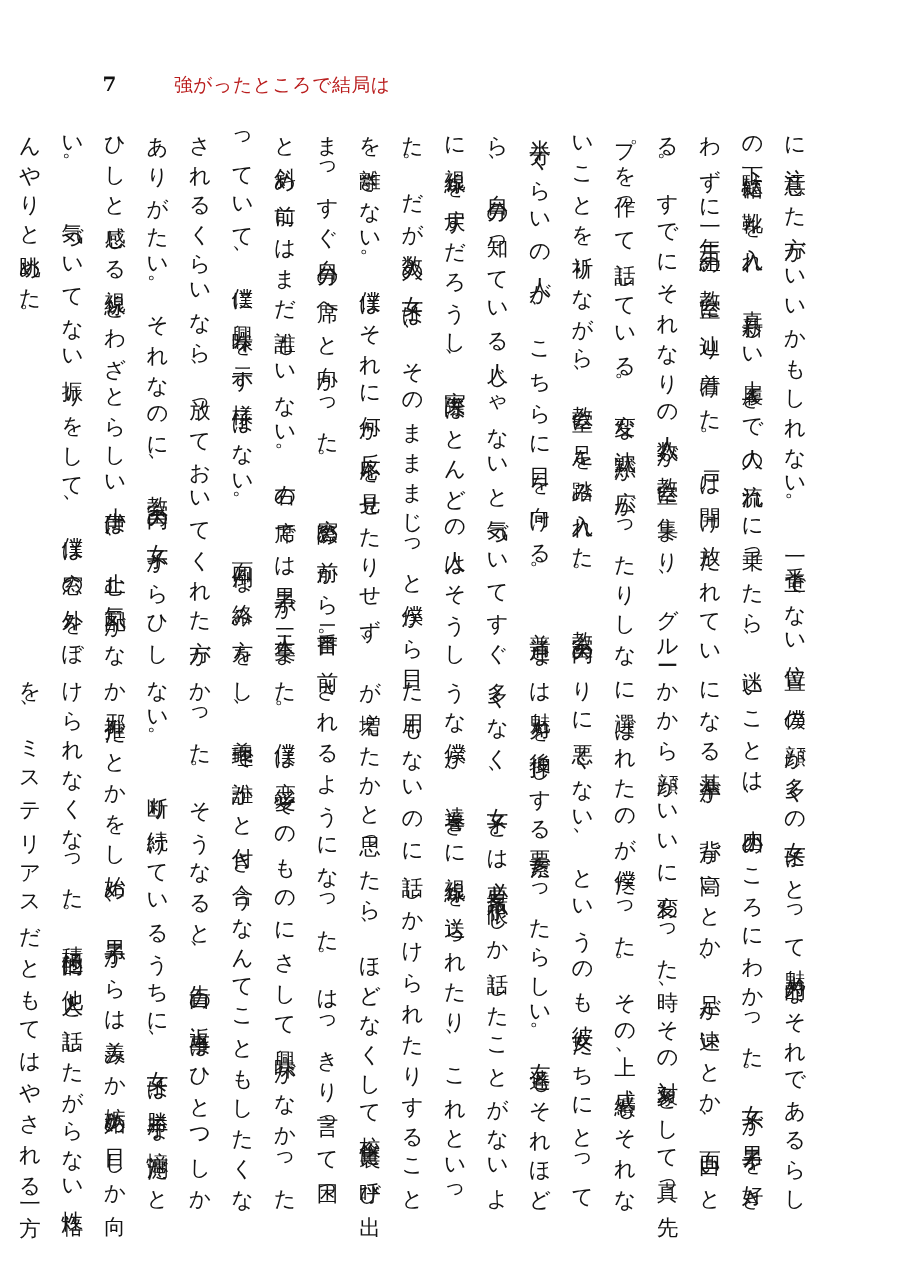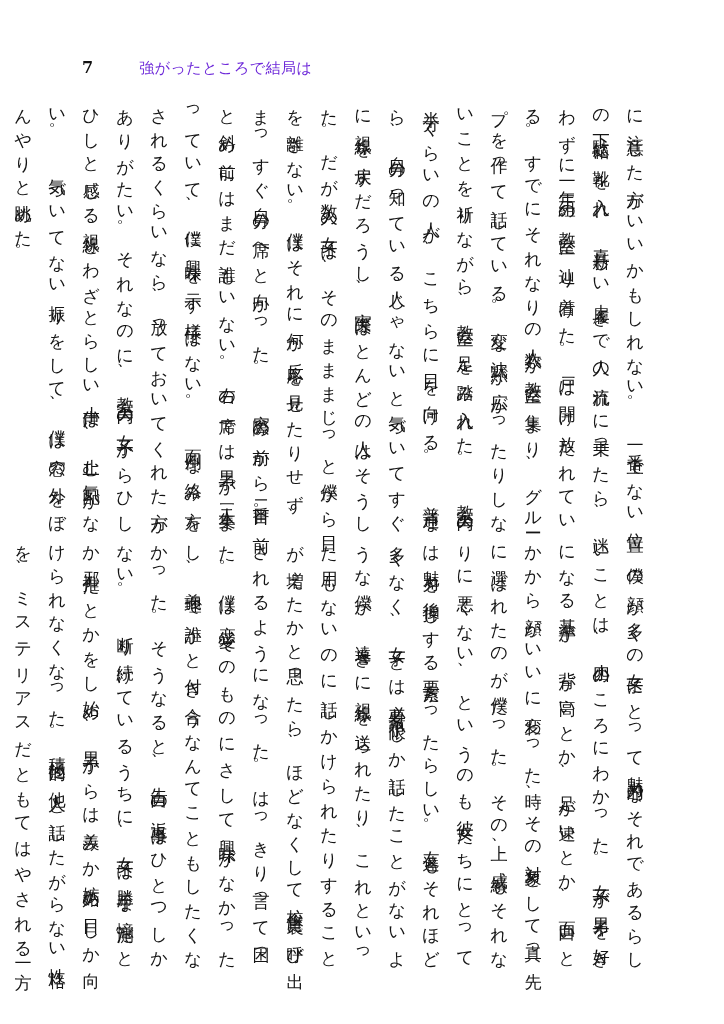--- a/index.html
+++ b/index.html
@@ -36,21 +36,21 @@
     font-family: "DejaVu Serif", "Liberation Serif", serif;
     font-size: 16px;
     font-weight: 700;
     color: #111111;
     letter-spacing: 0;
   }
 
   .running-head .chapter-title {
     font-family: "DejaVu Serif", "Liberation Serif", serif;
     font-size: 15px;
-    color: #6d28d9;
+    color: #b91c1c;
     margin-left: 46px;
     letter-spacing: 0.5px;
   }
 
   
   .vblock {
     position: absolute;
     writing-mode: vertical-rl;
     -webkit-writing-mode: vertical-rl;
     text-orientation: upright;

